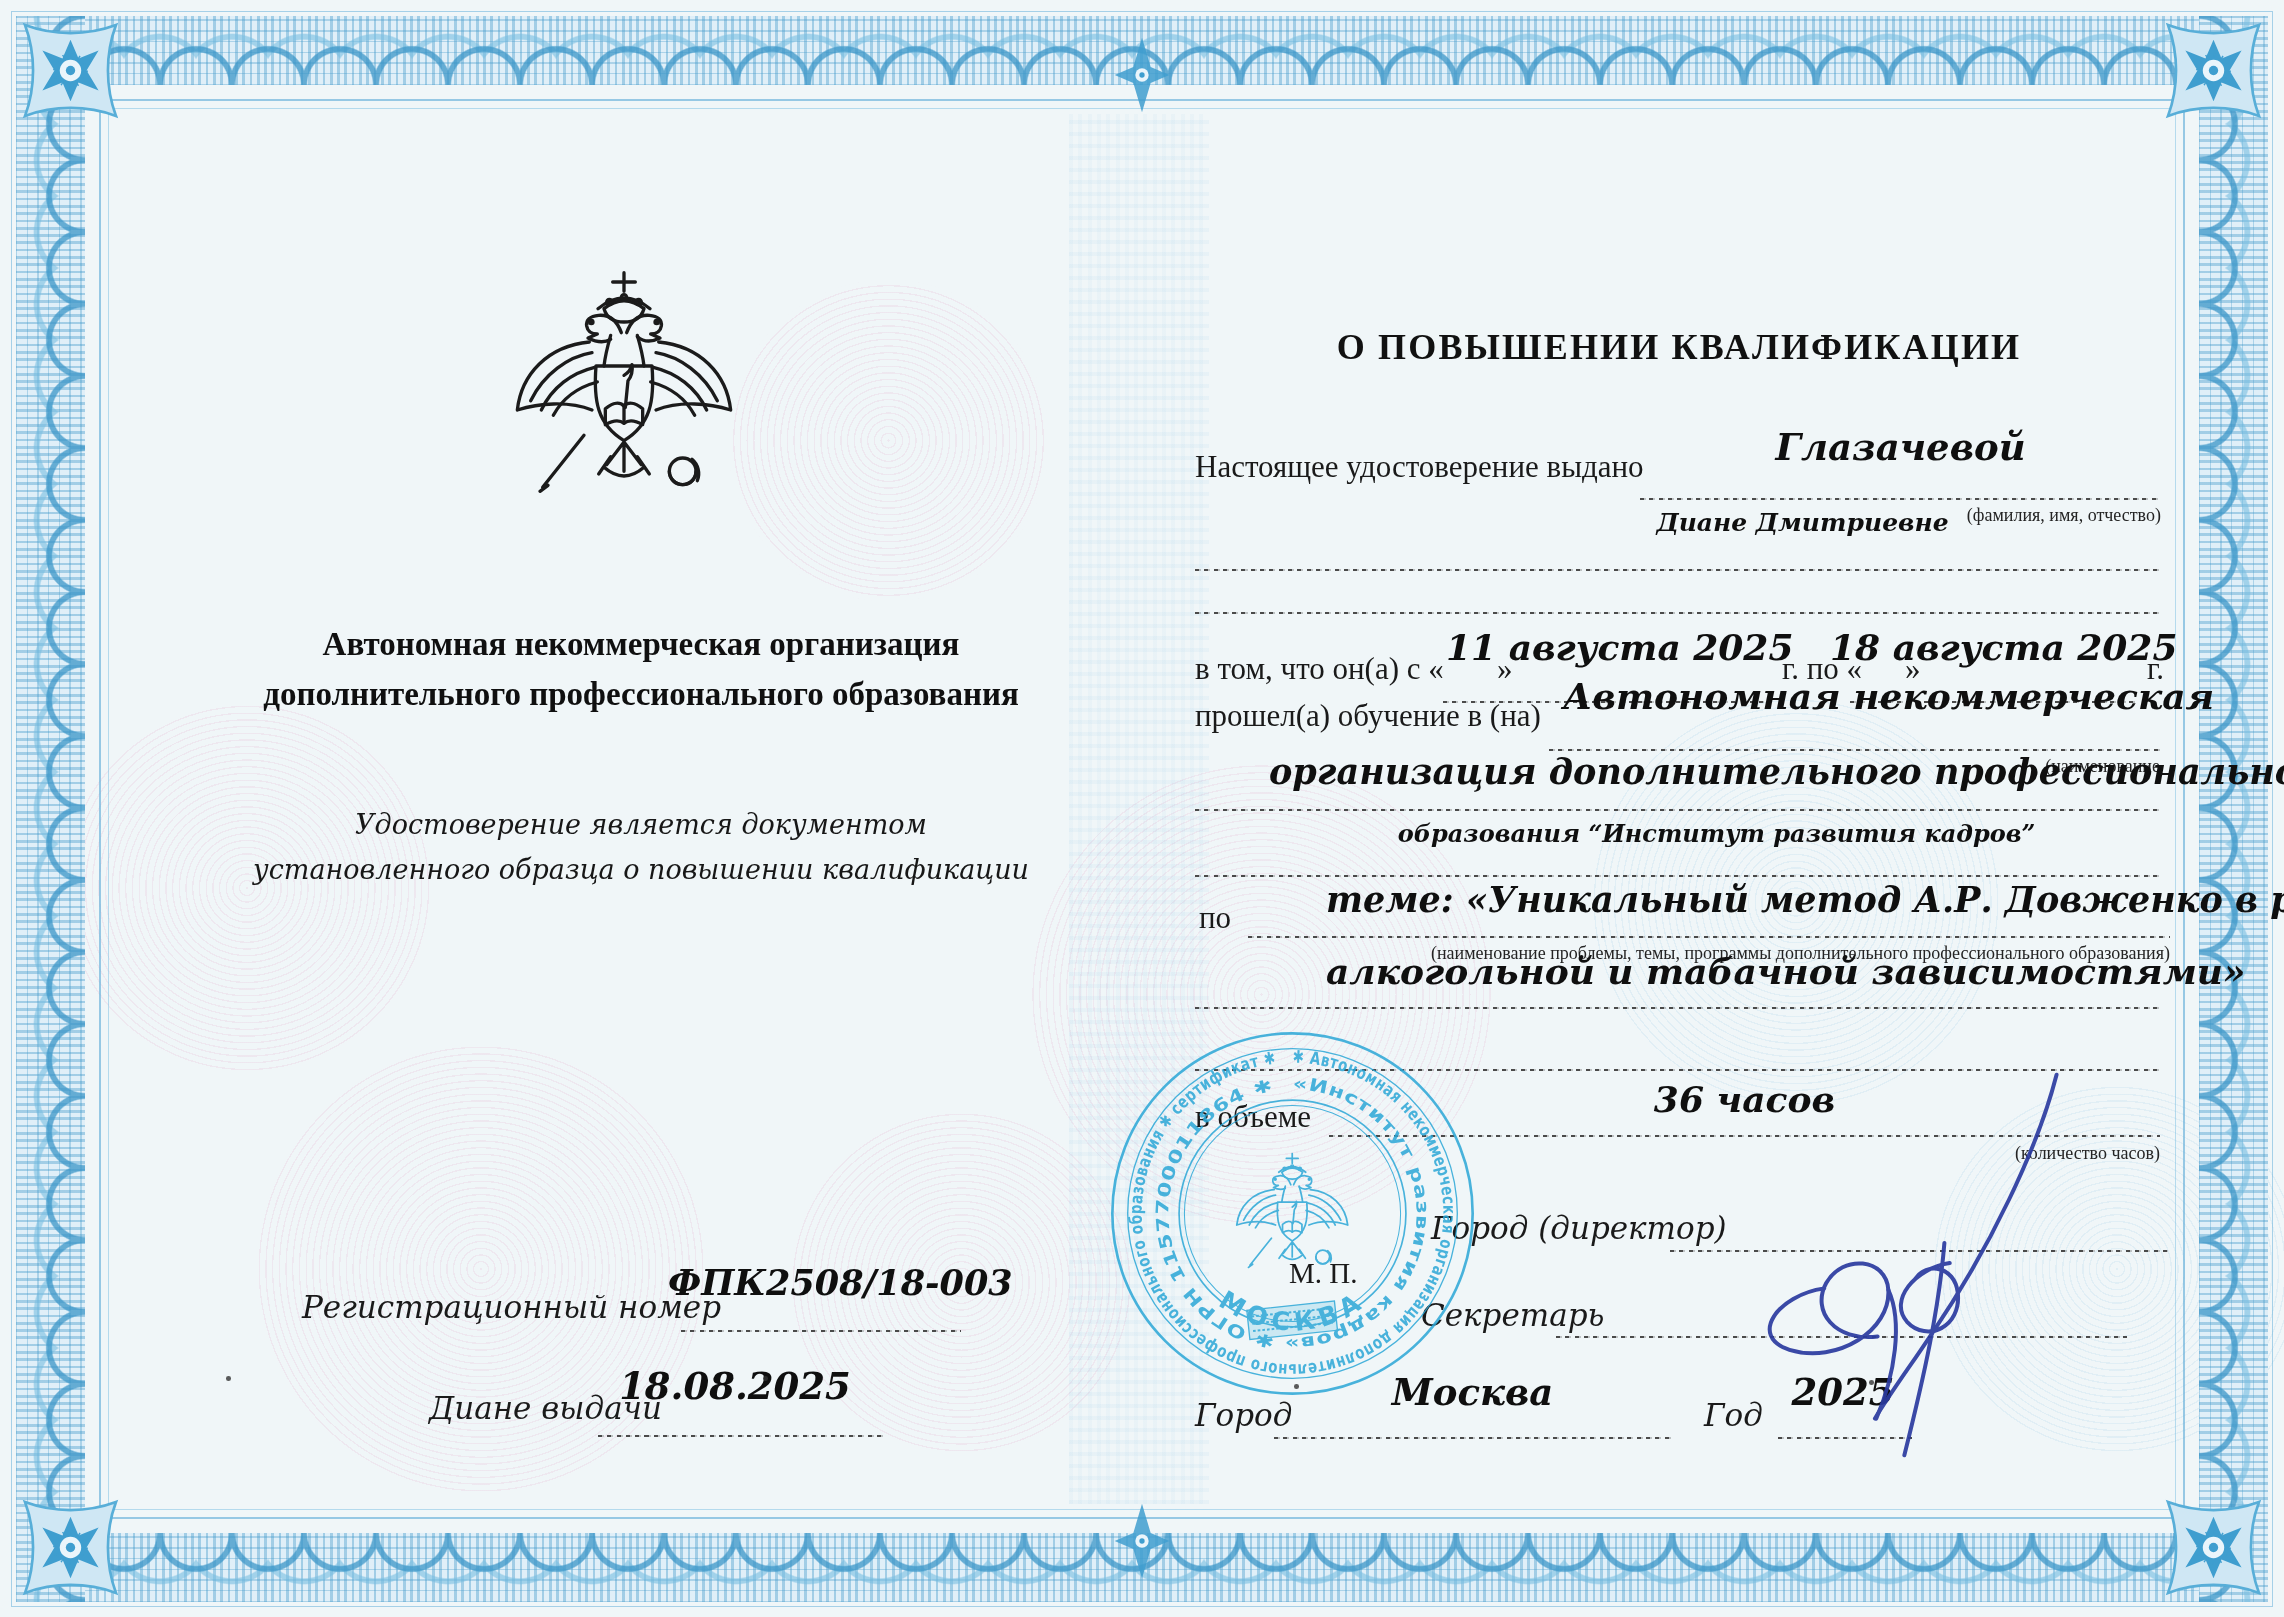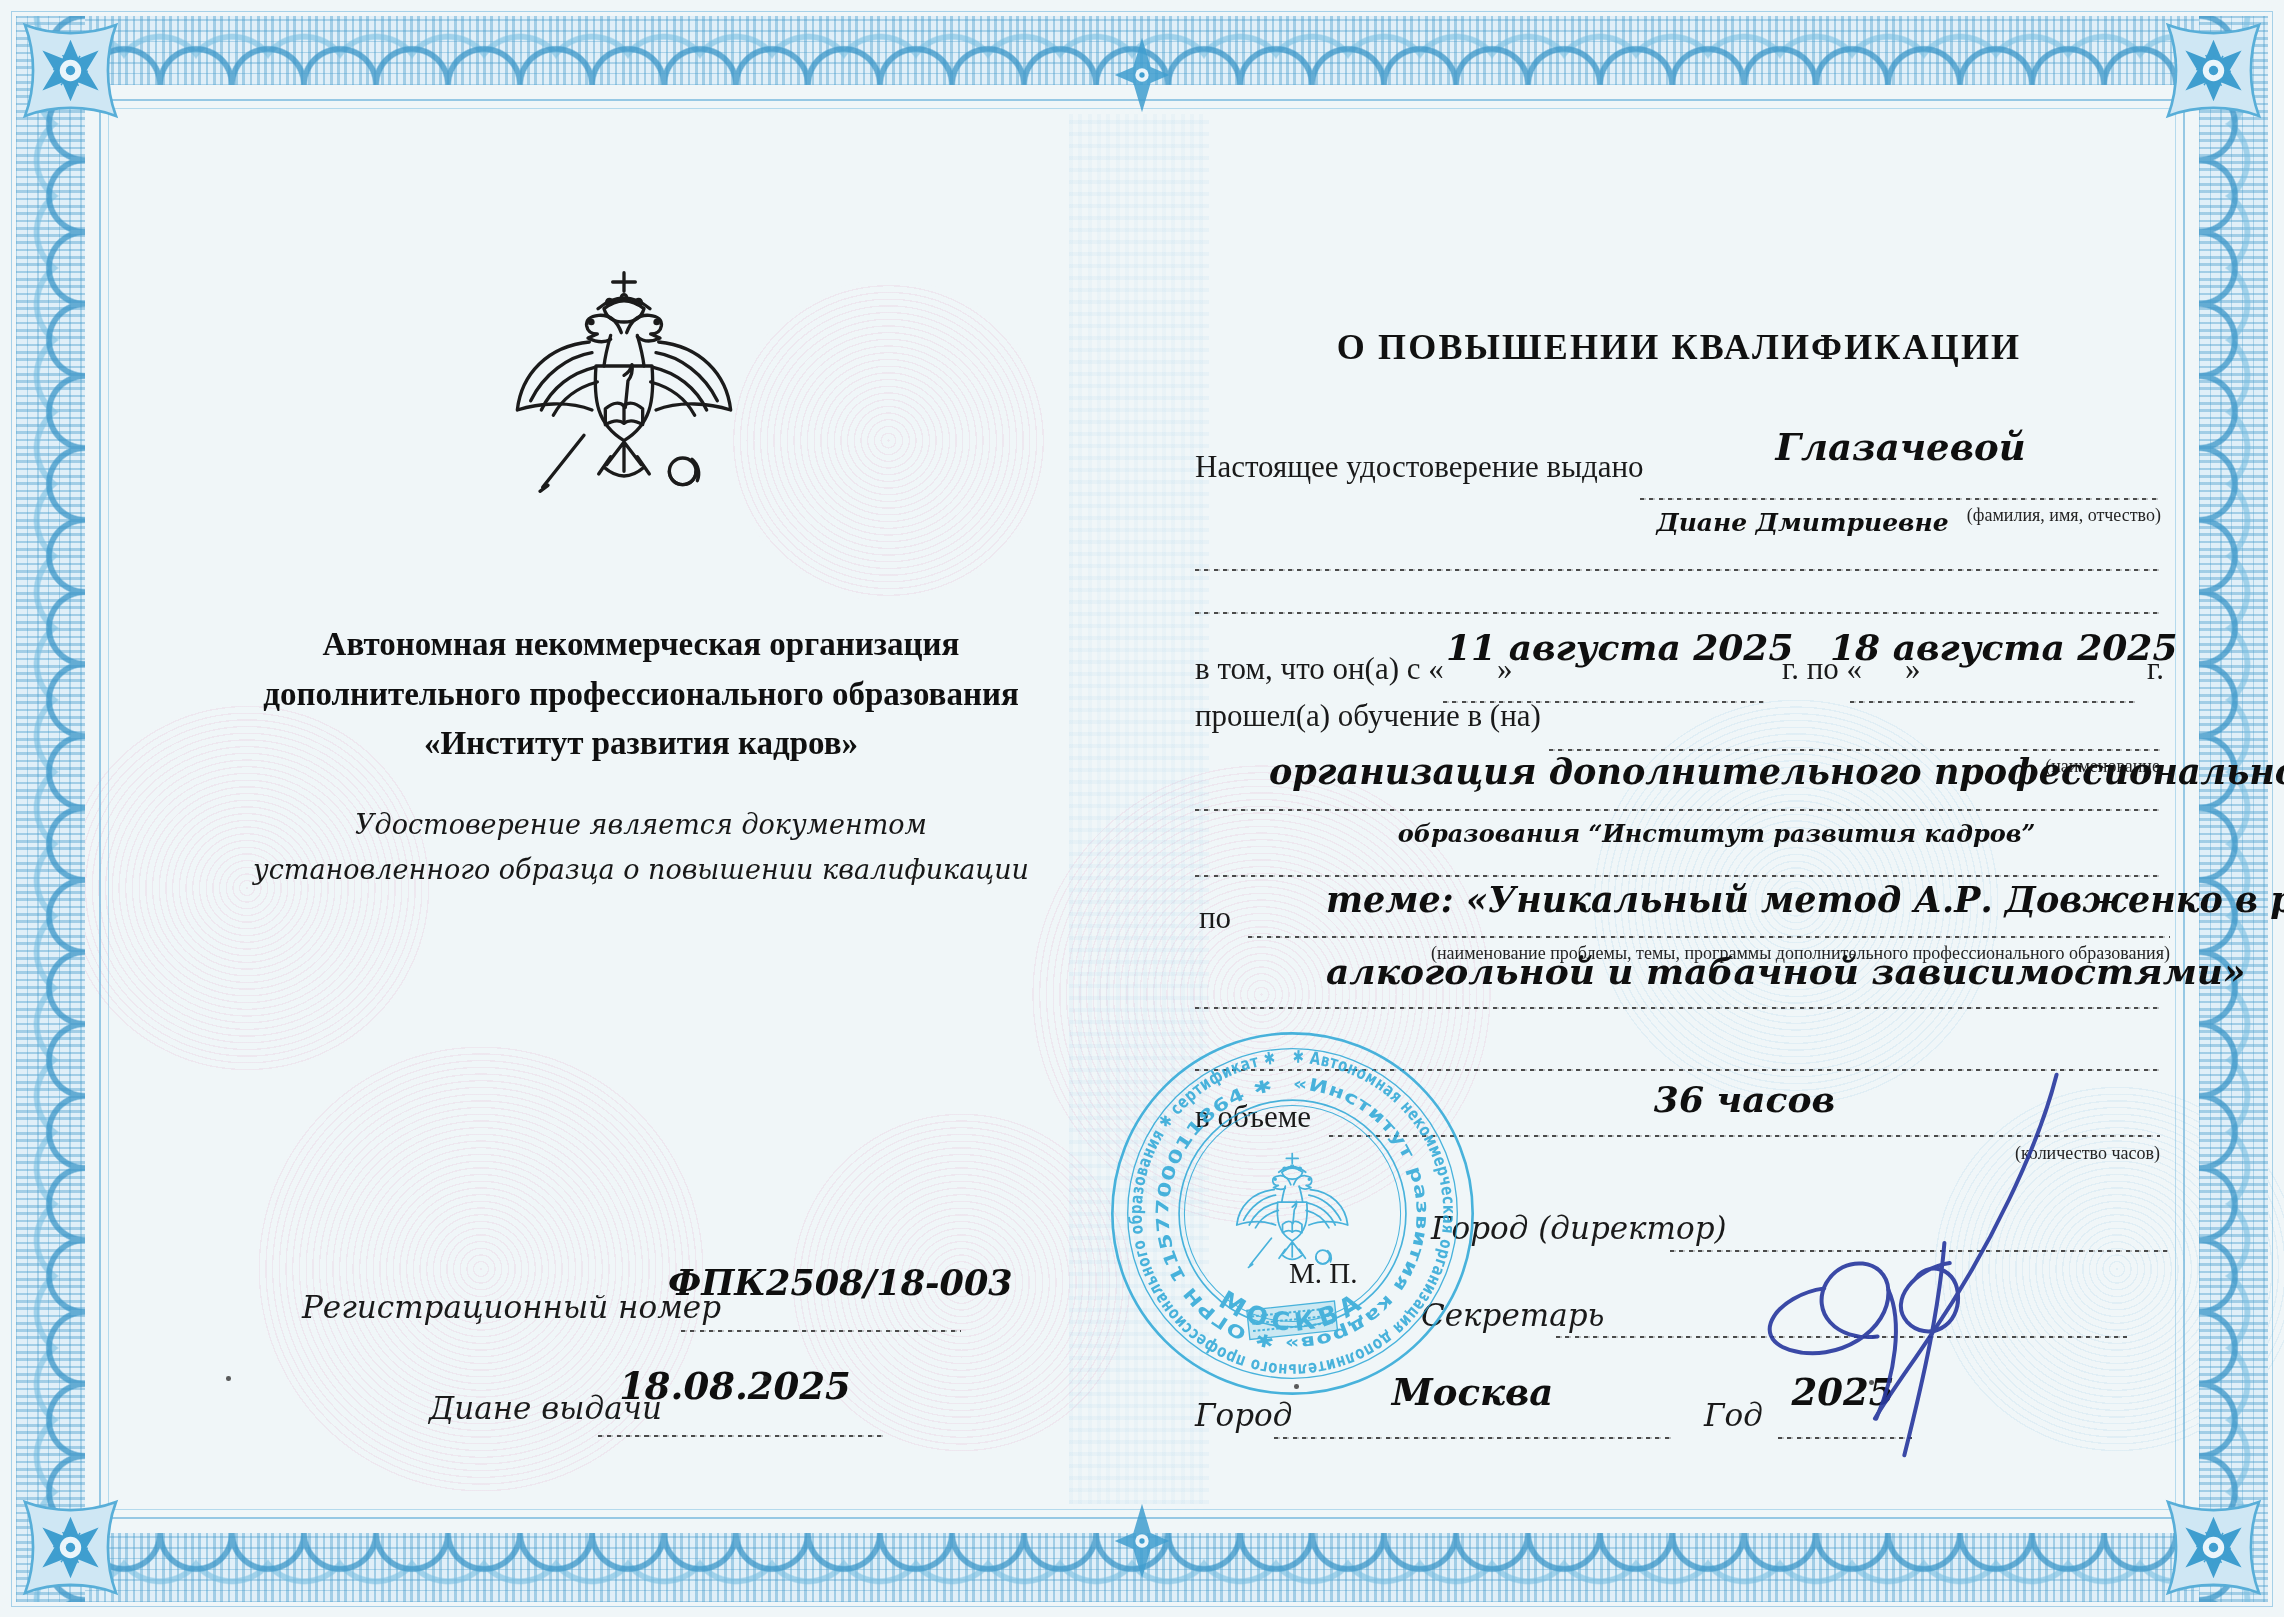--- a/index.html
+++ b/index.html
@@ -160,21 +160,20 @@
       <path d="M180,262 l-26,34 M180,262 l26,34 M180,262 v44 M160,284 l-18,26 M200,284 l18,26"></path>
       <path d="M150,300 q30,26 60,0"></path>
       <path d="M120,252 L58,330 M54,336 l12,-9"></path>
       <circle cx="268" cy="306" r="20"></circle>
         <path d="M248,306 a20,20 0 0 0 40,0 M282,288 a28,28 0 0 1 8,32"></path>
     </g>
   </svg>
 
   <div class="orgline" style="top:626px;">Автономная некоммерческая организация</div>
   <div class="orgline" style="top:676px;">дополнительного профессионального образования</div>
-  <div class="orgline" style="top:725px;">«Институт развития кадров»</div>
 
   <div class="noteline" style="top:809px;">Удостоверение является документом</div>
   <div class="noteline" style="top:854px;">установленного образца о повышении квалификации</div>
 
   <div class="lab it" style="left:302px;top:1289px;">Регистрационный номер</div>
   <div class="val ctr" style="left:668px;top:1262px;width:301px;">ФПК2508/18-003</div>
   <div class="fline" style="left:681px;top:1330px;width:280px;"></div>
 
   <div class="lab it" style="left:429px;top:1390px;">Диане выдачи</div>
   <div class="val ctr" style="left:588px;top:1364px;width:294px;font-size:37px;">18.08.2025</div>
@@ -201,20 +200,21 @@
   <div class="lab" style="left:1497px;top:651px;">»</div>
   <div class="val ctr" style="left:1446px;top:626px;width:327px;font-size:36px;">11 августа 2025</div>
   <div class="fline" style="left:1443px;top:701px;width:321px;"></div>
   <div class="lab" style="left:1782px;top:651px;">г. по «</div>
   <div class="lab" style="left:1905px;top:651px;">»</div>
   <div class="val ctr" style="left:1830px;top:626px;width:327px;font-size:36px;">18 августа 2025</div>
   <div class="fline" style="left:1850px;top:701px;width:287px;"></div>
   <div class="lab" style="left:2147px;top:651px;">г.</div>
 
   <div class="lab" style="left:1195px;top:698px;">прошел(а) обучение в (на)</div>
+  <div class="val" style="left:1563px;top:675px;font-size:36px;">Автономная некоммерческая</div>
   <div class="fline" style="left:1549px;top:749px;width:611px;"></div>
   <div class="hint" style="left:1549px;top:756px;width:611px;">(наименование</div>
 
   <div class="val ctr" style="left:1269px;top:751px;width:895px;">организация дополнительного профессионального</div>
   <div class="fline" style="left:1195px;top:809px;width:965px;"></div>
 
   <div class="val ctr" style="left:1269px;top:819px;width:895px;font-size:24px;">образования “Институт развития кадров”</div>
   <div class="fline" style="left:1195px;top:875px;width:965px;"></div>
 
   <div class="lab" style="left:1199px;top:900px;">по</div>

